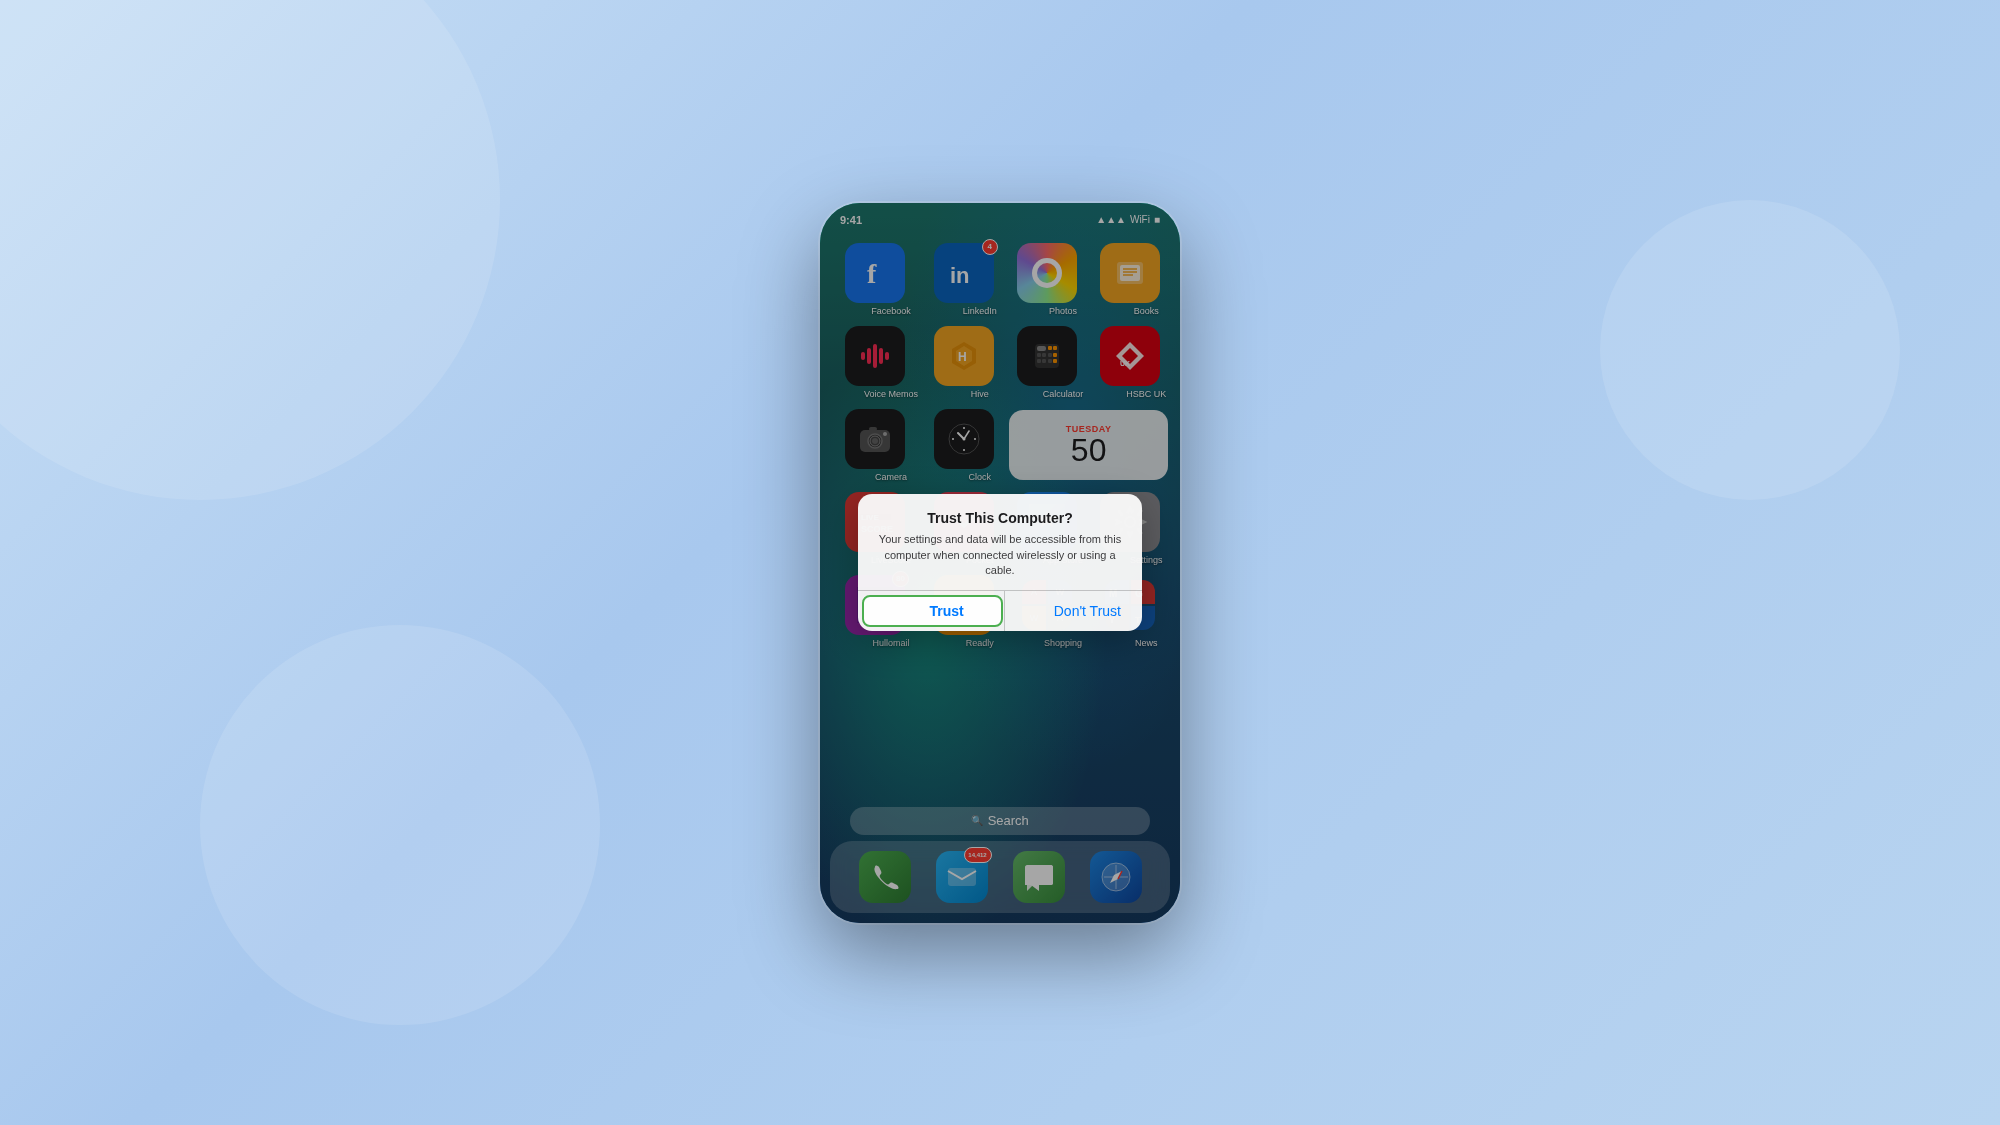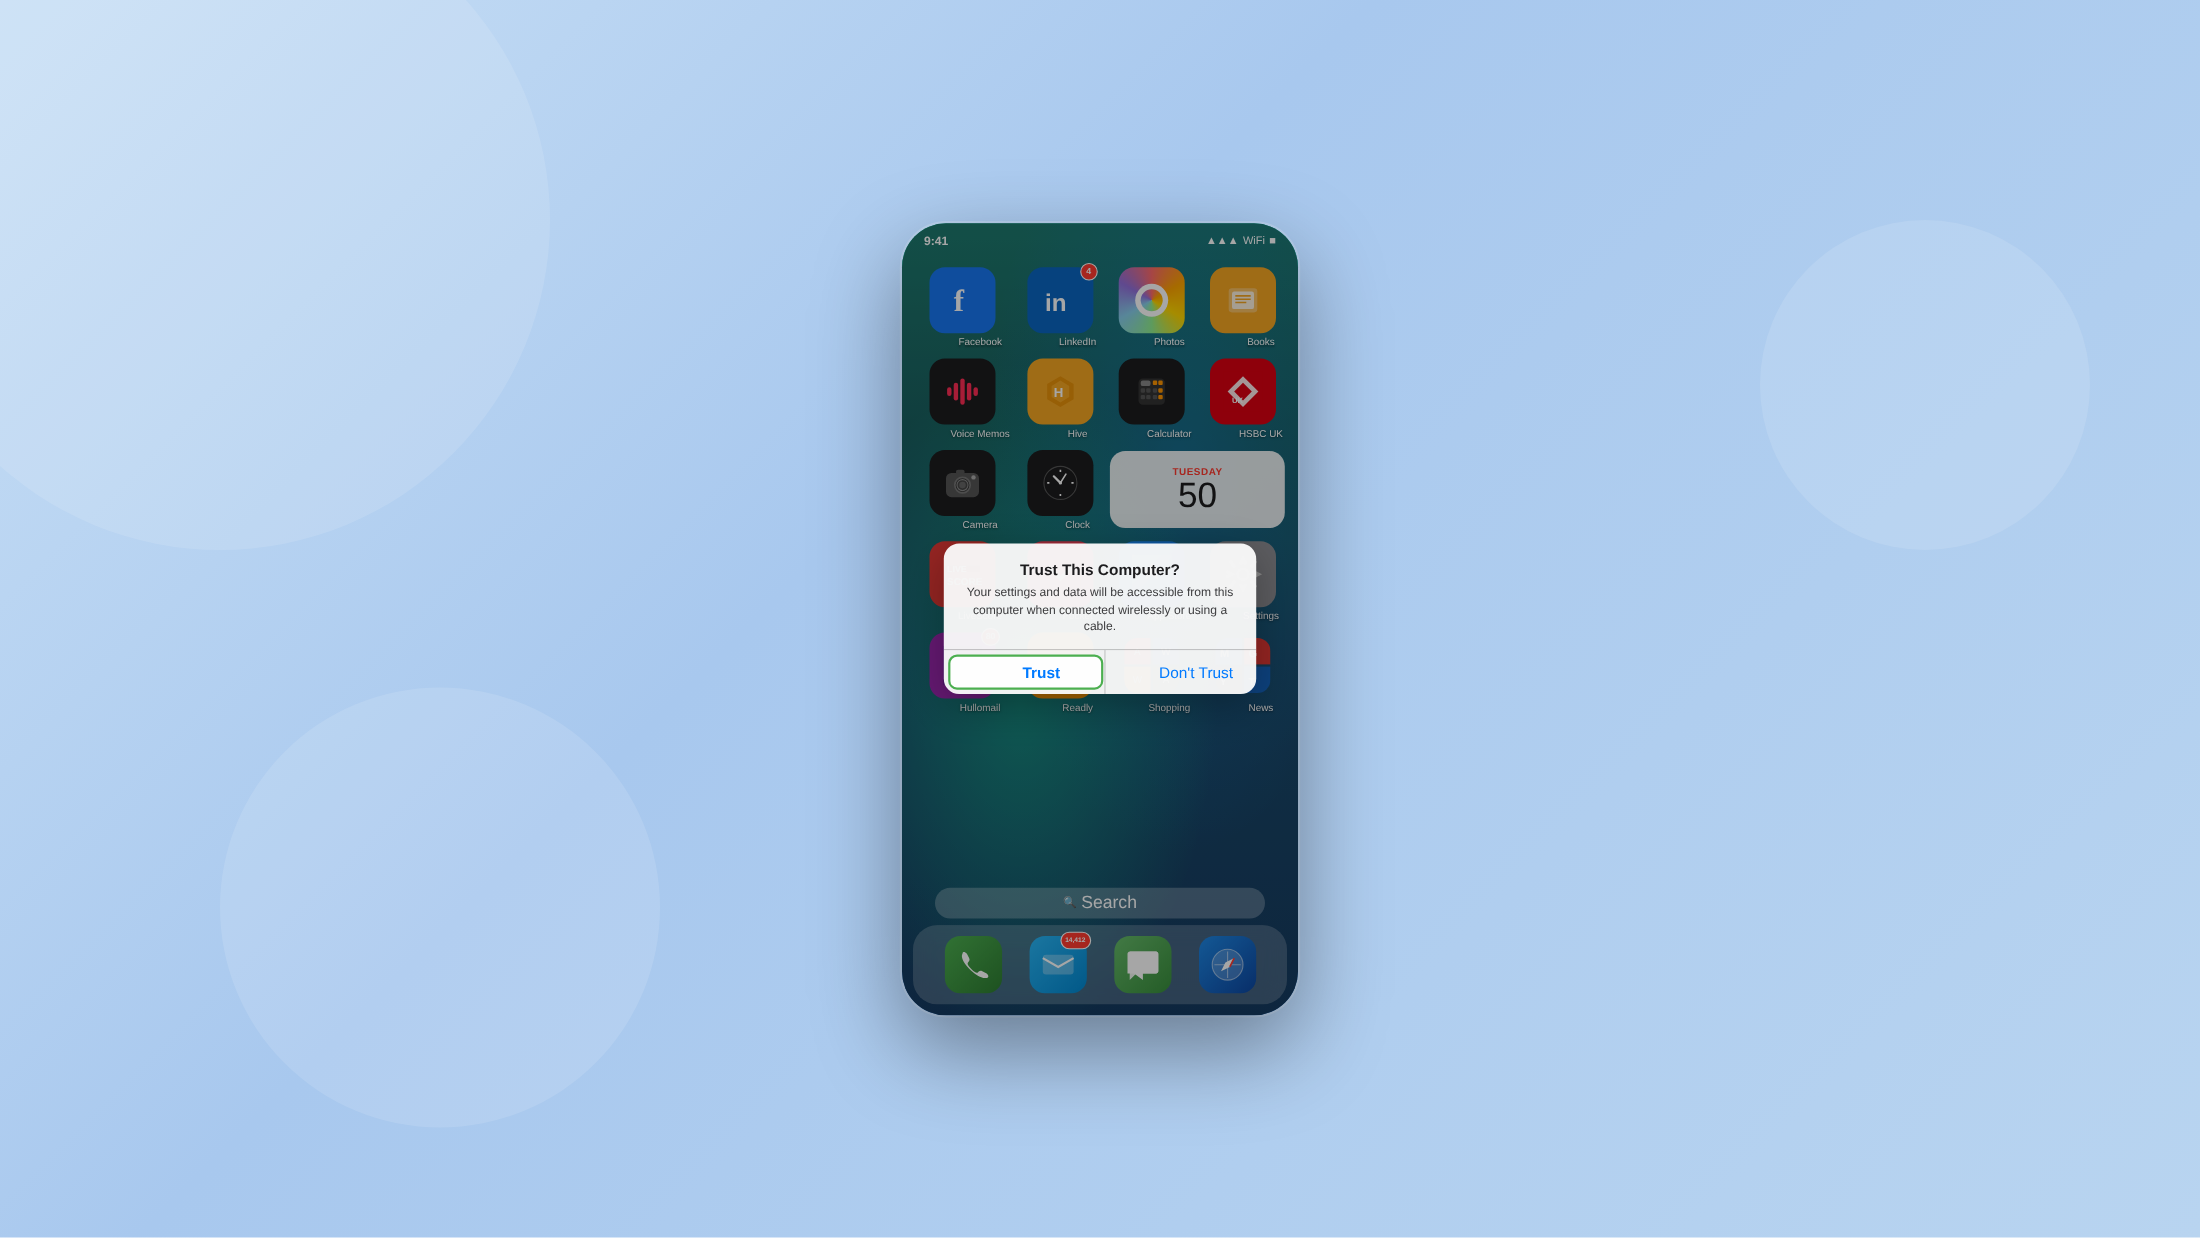--- a/index.html
+++ b/index.html
@@ -617,21 +617,21 @@
           </div>
         </div>
       </div>
       <span class="app-label">News</span>
     </div>
 
   </div>
 
   <div class="search-bar">
     <span style="font-size:10px;">🔍</span>
-    <span style="color:white;font-size:16px;">Search</span>
+    <span style="color:white;font-size:13px;">Search</span>
   </div>
 
   <div class="dock">
     <div class="dock-app">
       <div class="app-icon icon-phone" style="width:52px;height:52px;">
         <svg width="32" height="32" viewBox="0 0 32 32" fill="none">
           <path d="M6 6 C6 4 8 4 10 6 L12 10 C13 12 12 13 11 14 C10 15 11 17 14 20 C17 23 19 24 20 23 C21 22 22 21 24 22 L28 24 C30 26 30 28 28 28 C20 30 2 12 6 6Z" fill="white"></path>
         </svg>
       </div>
     </div>

